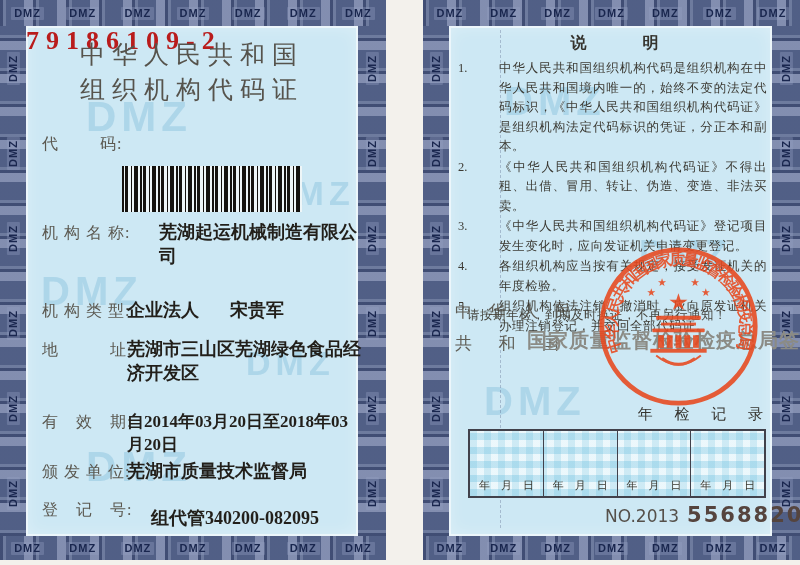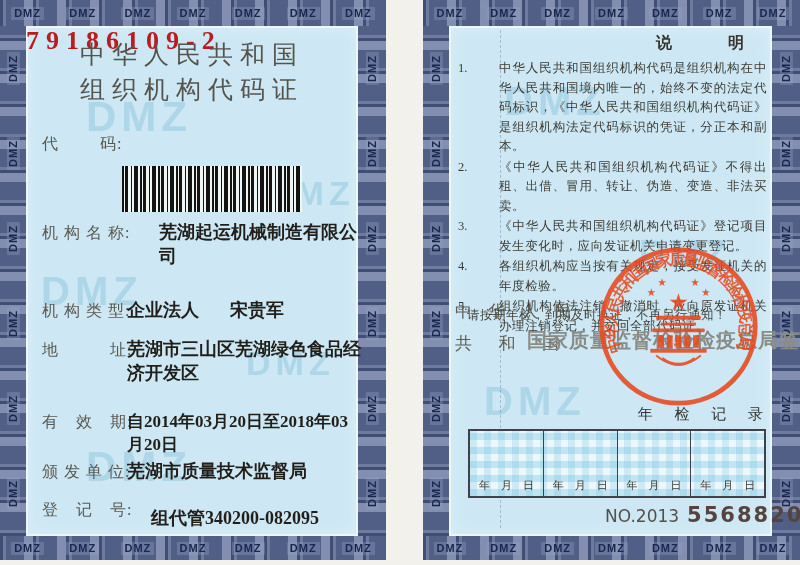--- a/index.html
+++ b/index.html
@@ -55,21 +55,21 @@
 
   .code-value { left:96px; top:106px; font-size:26px; font-weight:bold; letter-spacing:7px; color:#b91c1c; }
   .barcode {
     position:absolute; left:96px; top:140px; width:180px; height:46px;
     background:repeating-linear-gradient(90deg,
       #15130f 0 2px, #eef6f8 2px 3px, #15130f 3px 6px, #eef6f8 6px 9px,
       #15130f 9px 10px, #eef6f8 10px 12px, #15130f 12px 16px, #eef6f8 16px 18px);
   }
 
   
-  .notes-title { position:absolute; top:7px; left:8px; right:0; text-align:right;
+  .notes-title { position:absolute; top:7px; left:8px; right:0; text-align:center;
     font-weight:bold; font-size:16px; color:#35332d; }
   .notes-title span { margin:0 28px; }
   .notes { position:absolute; top:33px; left:9px; right:5px; font-size:12.5px;
     line-height:1.56; color:#3c3a33; }
   .note-item { display:flex; margin-bottom:1px; }
   .note-num { flex:0 0 17px; }
   .note-text { flex:1; text-align:justify; letter-spacing:.6px;margin-left:24px; }
 
   .country { position:absolute; left:6px; top:270px; color:#5f5d55; font-size:17px;
     letter-spacing:6px; line-height:1.9; white-space:pre; }

